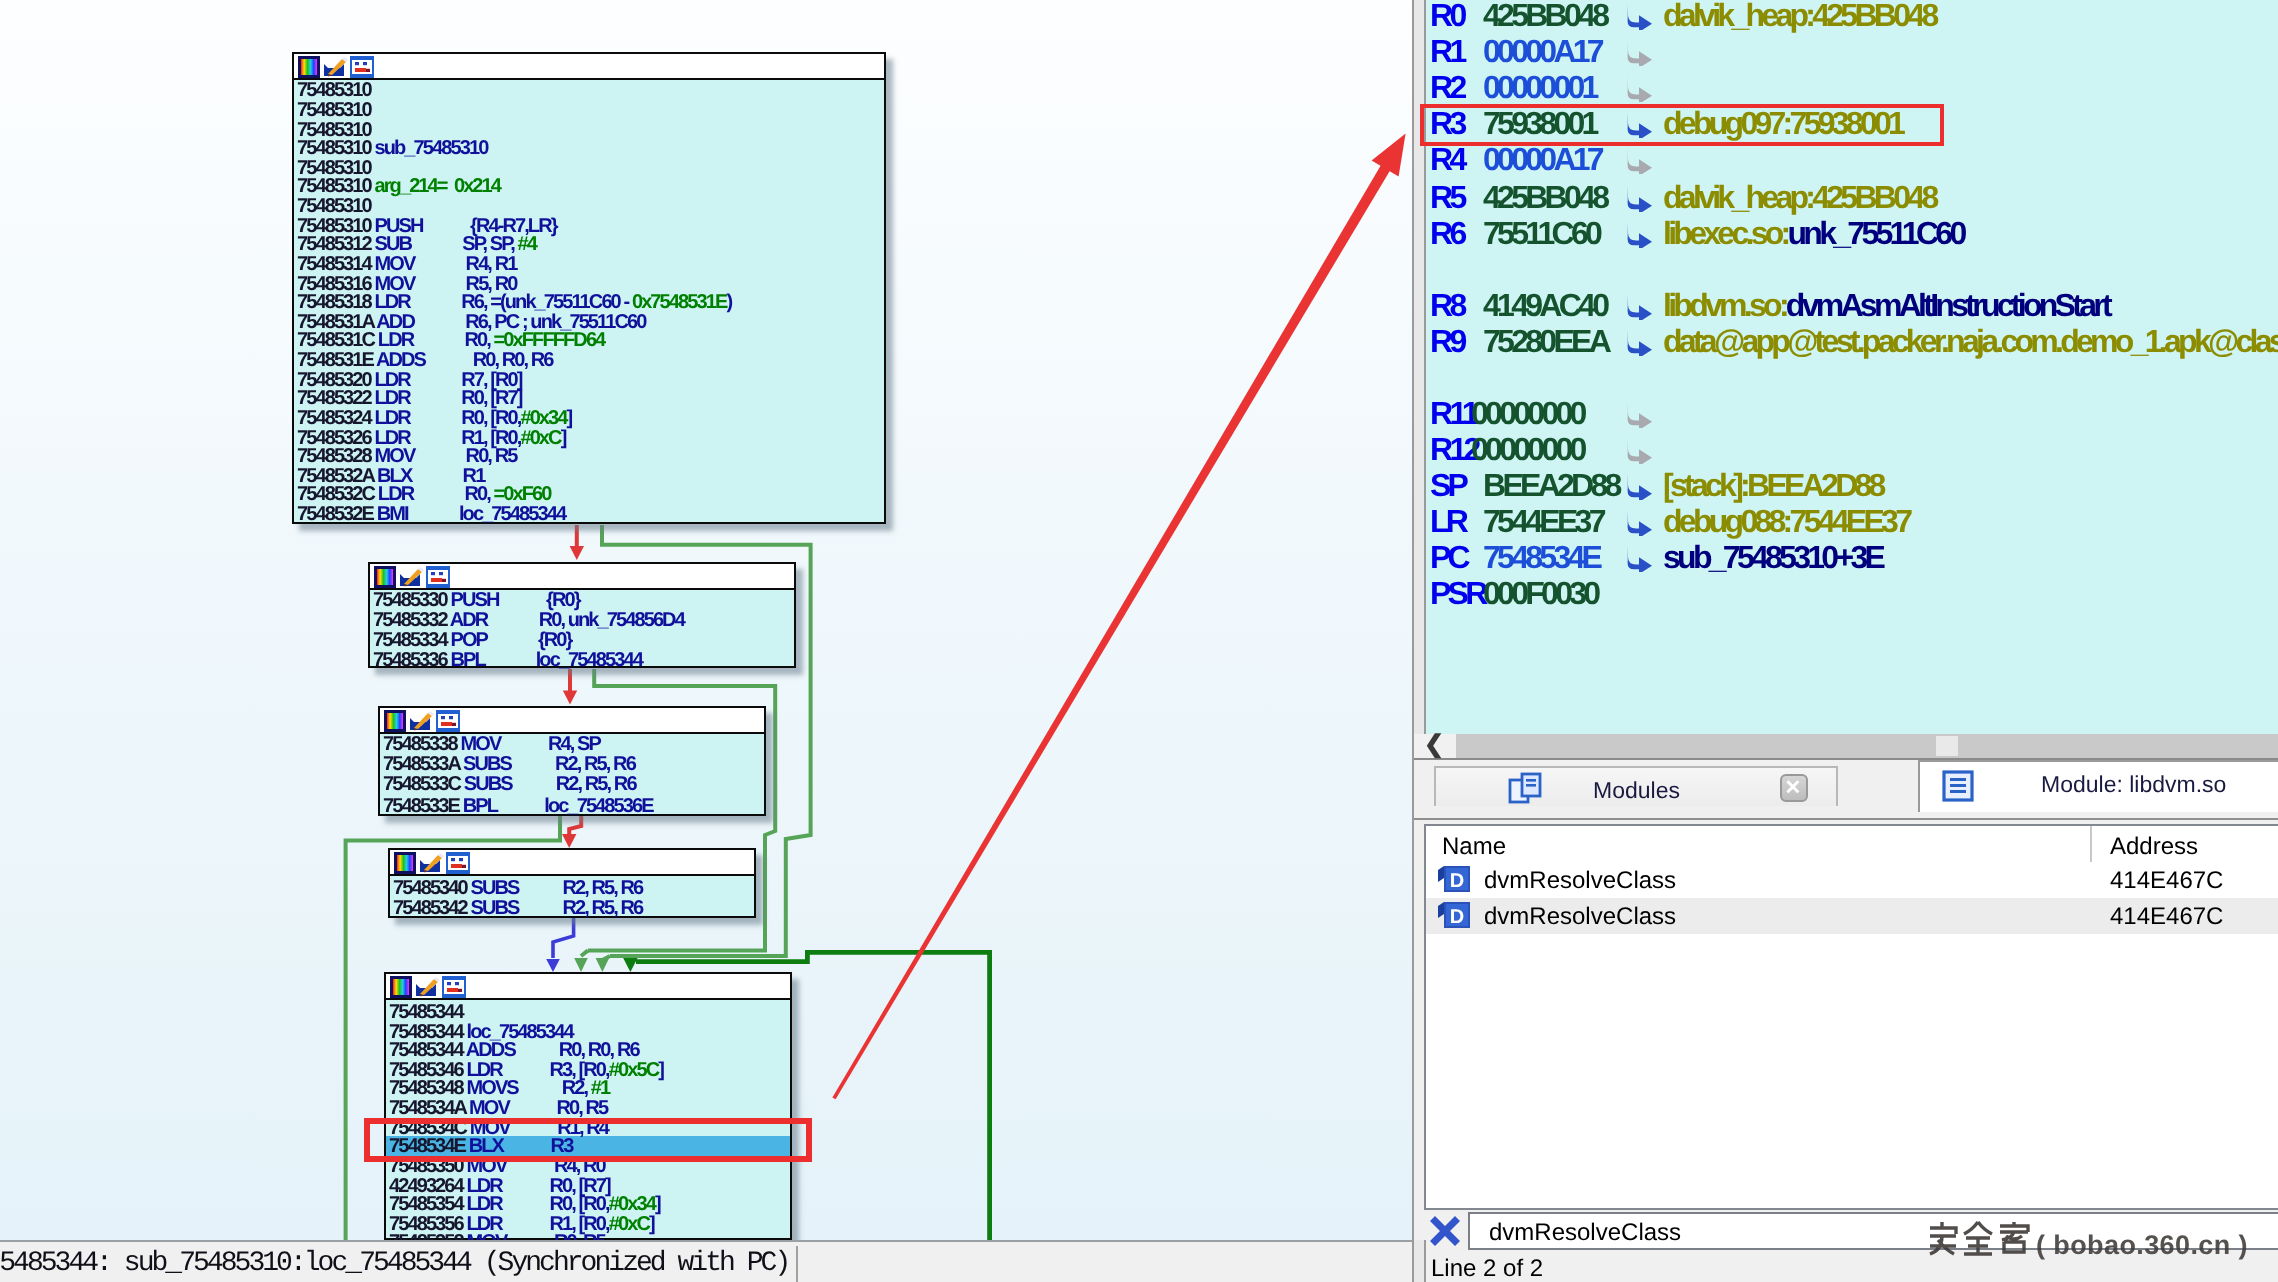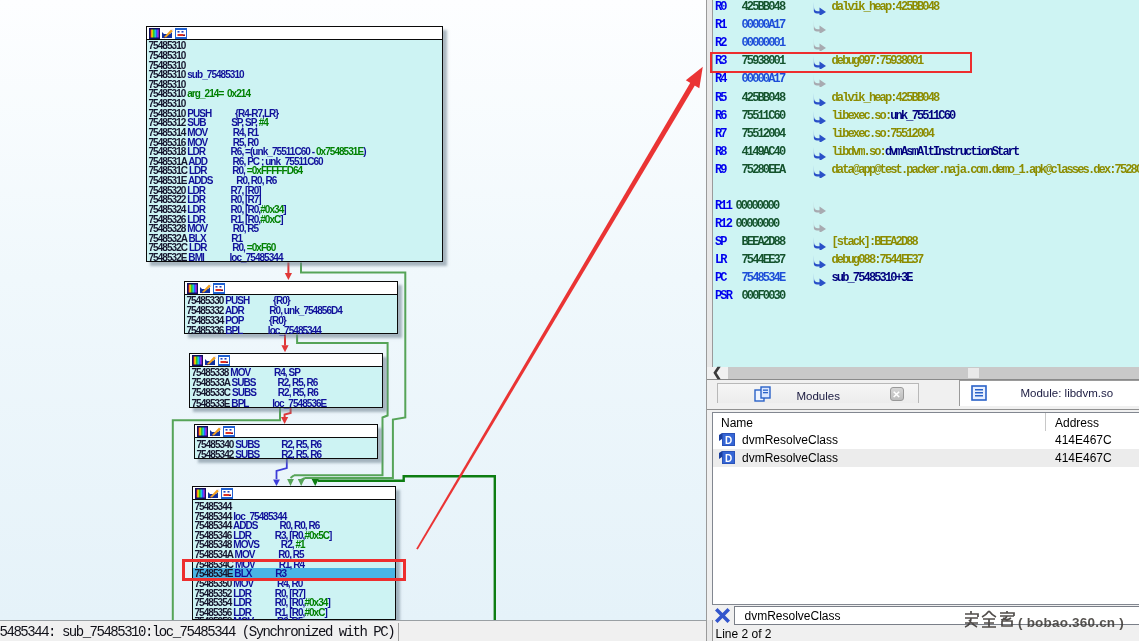--- a/index.html
+++ b/index.html
@@ -19,21 +19,21 @@
 #statusbar { position:absolute; left:0; top:620px; width:707px; height:21px;
   background:#f0f0f0; border-top:1px solid #9aa0a4; overflow:hidden; }
 #statusbar .txt { position:absolute; left:-35px; top:3px; white-space:pre;
   font-family:"Liberation Mono",monospace; font-size:14px; letter-spacing:-1.48px; color:#101018; }
 #statusbar .sep { position:absolute; left:398px; top:2px; width:1px; height:18px; background:#a0a0a0; }
 #splitter { position:absolute; left:706px; top:0; width:6.5px; height:641px; background:#e8e8e8;
   border-left:1px solid #9a9a9a; border-right:1px solid #9a9a9a; }
 #regs { position:absolute; left:712.5px; top:0; width:426.5px; height:367px;
   background:#cef4f3; overflow:hidden; }
 .rrow { position:absolute; left:0; height:18px; width:100%;
-  font-family:Liberation Mono, monospace; font-size:12px; font-weight:bold; letter-spacing:-1.86px;padding-left:40px; }
+  font-family:Liberation Sans, sans-serif; font-size:16px; font-weight:bold; letter-spacing:-1.86px;padding-left:40px; }
 .rrow > span { position:absolute; top:0; white-space:pre; }
 .ra span { position:static; }
 .rn { color:#0000ee; }
 .rv.k { color:#14532d; } .rv.b { color:#1d4ed8; }
 .o { color:#8c8c00; } .n { color:#00007e;text-align:right; }
 .ra { top:0; }
 #hscroll { position:absolute; left:706.5px; top:367px; width:432.5px; height:13px; background:#c9c9c9;
   border-bottom:1px solid #8a8a8a; }
 #hscroll .lbtn { position:absolute; left:0; top:0; width:21px; height:12px; background:#f1f1f1;
   color:#3a3a3a; font-size:12px; font-weight:bold; text-align:center; line-height:11px; }
@@ -282,21 +282,21 @@
       <div class="hl"></div>
 <pre style="line-height:9.63px"><span class="a">75485344</span>
 <span class="a">75485344</span> <span class="m">loc_75485344</span>
 <span class="a">75485344</span> <span class="m">ADDS</span>            <span class="m">R0, R0, R6</span>
 <span class="a">75485346</span> <span class="m">LDR</span>             <span class="m">R3, [R0,</span><span class="g">#0x5C</span><span class="m">]</span>
 <span class="a">75485348</span> <span class="m">MOVS</span>            <span class="m">R2, </span><span class="g">#1</span>
 <span class="a">7548534A</span> <span class="m">MOV</span>             <span class="m">R0, R5</span>
 <span class="a">7548534C</span> <span class="m">MOV</span>             <span class="m">R1, R4</span>
 <span class="a">7548534E</span> <span class="m">BLX</span>             <span class="m">R3</span>
 <span class="a">75485350</span> <span class="m">MOV</span>             <span class="m">R4, R0</span>
-<span class="a">75485352</span> <span class="m">LDR</span>             <span class="m">R0, [R7]</span>
+<span class="a">42493264</span> <span class="m">LDR</span>             <span class="m">R0, [R7]</span>
 <span class="a">75485354</span> <span class="m">LDR</span>             <span class="m">R0, [R0,</span><span class="g">#0x34</span><span class="m">]</span>
 <span class="a">75485356</span> <span class="m">LDR</span>             <span class="m">R1, [R0,</span><span class="g">#0xC</span><span class="m">]</span>
 <span class="a">75485358</span> <span class="m">MOV</span>             <span class="m">R0, R5</span></pre>
 </div>
 <div id="redbox5"></div>
 </div>
 <div id="statusbar">
     <span class="txt">loc_75485344: sub_75485310:loc_75485344 (Synchronized with PC)</span>
     <span class="sep"></span>
   </div>
@@ -347,28 +347,20 @@
       </svg>
       <span class="ra" style="left:119px"><span class="o">dalvik_heap:425BB048</span></span>
     </div>
 <div class="rrow" style="top:108.52000000000001px">
       <span class="rn" style="left:2.5px">R6</span>
       <span class="rv k" style="left:29px">75511C60</span>
       <svg style="position:absolute;left:100px;top:2px" width="13" height="13" viewBox="0 0 13 13">
         <path d="M1 0 L1 5.5 Q1 9.2 5 9.2 L6.5 9.2 L6.5 5.6 L13 9.9 L6.5 14 L6.5 11.6 L4 11.6 Q0.8 11.6 0.8 8.6 Z" fill="#2a50c8"></path>
       </svg>
       <span class="ra" style="left:119px"><span class="o">libexec.so:</span><span class="n">unk_75511C60</span></span>
-    </div>
-<div class="rrow" style="top:126.54px">
-      <span class="rn" style="left:2.5px">R7</span>
-      <span class="rv k" style="left:29px">75512004</span>
-      <svg style="position:absolute;left:100px;top:2px" width="13" height="13" viewBox="0 0 13 13">
-        <path d="M1 0 L1 5.5 Q1 9.2 5 9.2 L6.5 9.2 L6.5 5.6 L13 9.9 L6.5 14 L6.5 11.6 L4 11.6 Q0.8 11.6 0.8 8.6 Z" fill="#2a50c8"></path>
-      </svg>
-      <span class="ra" style="left:119px"><span class="o">libexec.so:75512004</span></span>
     </div>
 <div class="rrow" style="top:144.56px">
       <span class="rn" style="left:2.5px">R8</span>
       <span class="rv k" style="left:29px">4149AC40</span>
       <svg style="position:absolute;left:100px;top:2px" width="13" height="13" viewBox="0 0 13 13">
         <path d="M1 0 L1 5.5 Q1 9.2 5 9.2 L6.5 9.2 L6.5 5.6 L13 9.9 L6.5 14 L6.5 11.6 L4 11.6 Q0.8 11.6 0.8 8.6 Z" fill="#2a50c8"></path>
       </svg>
       <span class="ra" style="left:119px"><span class="o">libdvm.so:</span><span class="n">dvmAsmAltInstructionStart</span></span>
     </div>
 <div class="rrow" style="top:162.58px">

